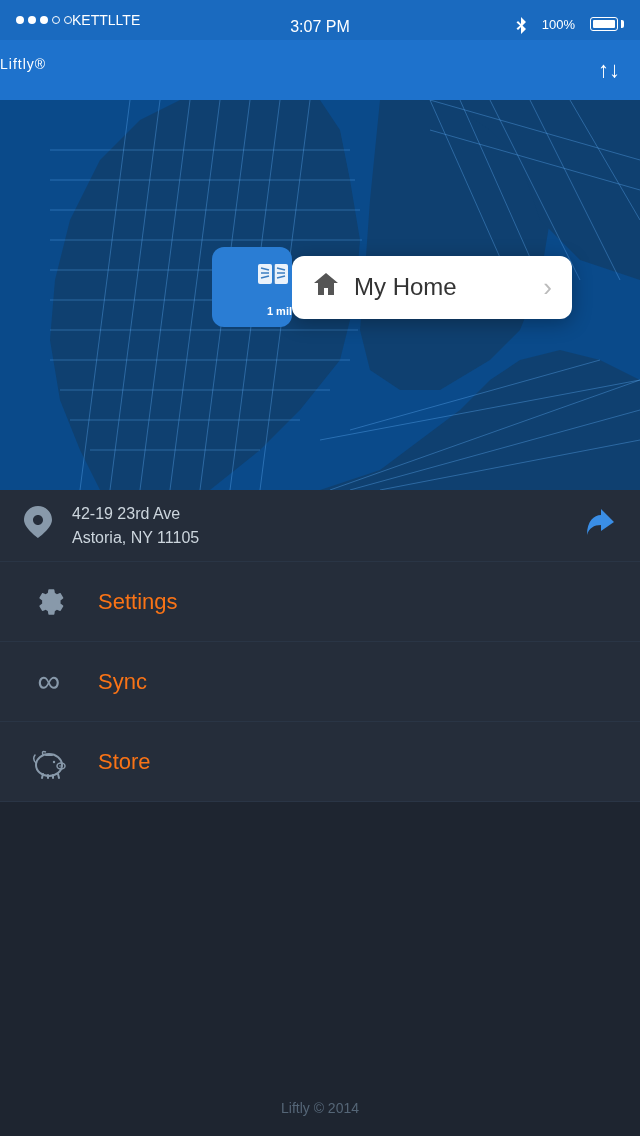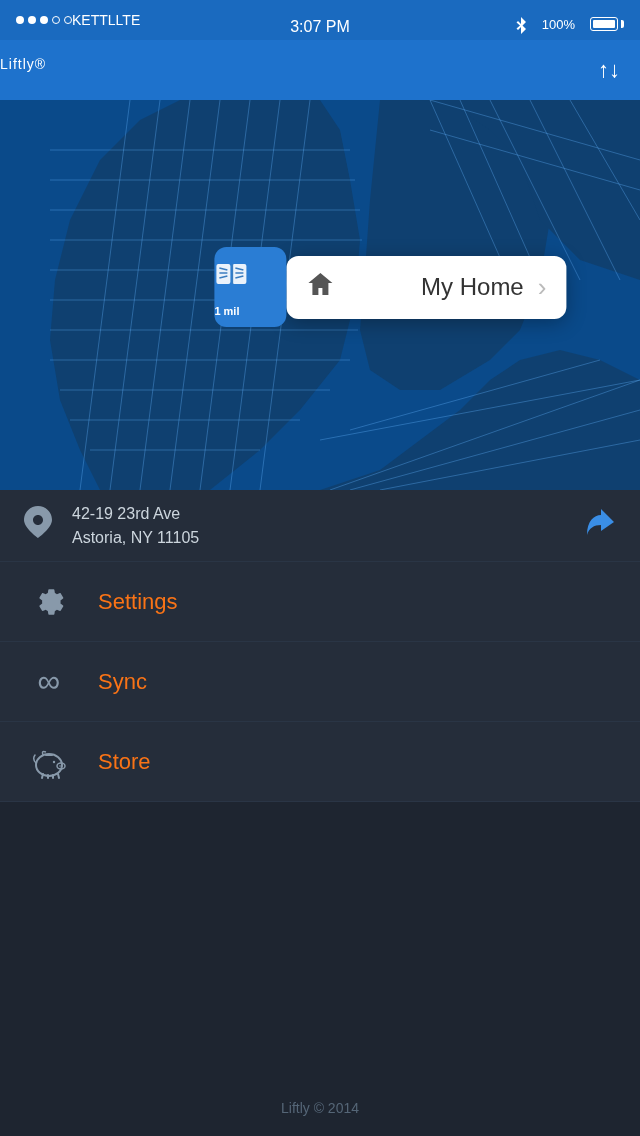--- a/index.html
+++ b/index.html
@@ -157,27 +157,27 @@
       position: absolute;
       top: 50%;
       left: 50%;
       transform: translate(-30%, -60%);
       display: flex;
       align-items: center;
       gap: 0;
     }
 
     .map-pin {
-      width: 72px;
+      width: 80px;
       height: 80px;
       background: #2a7dd4;
       border-radius: 12px;
       display: flex;
       flex-direction: column;
-      align-items: flex-start;
+      align-items: flex-end;
       justify-content: center;
       color: white;
       font-size: 10px;
       flex-shrink: 0;
       position: relative;
       z-index: 2;
     }
 
     .map-pin-icon {
       font-size: 26px;
@@ -216,21 +216,20 @@
     .callout-home-icon {
       font-size: 26px;
       color: #555;
     }
 
     .callout-text {
       font-size: 24px;
       color: #333;
       font-weight: 400;
       flex: 1;
-      text-align: right;
     }
 
     .callout-chevron {
       font-size: 22px;
       color: #aaa;
     }
 
     
     .address-row {
       width: 100%;

